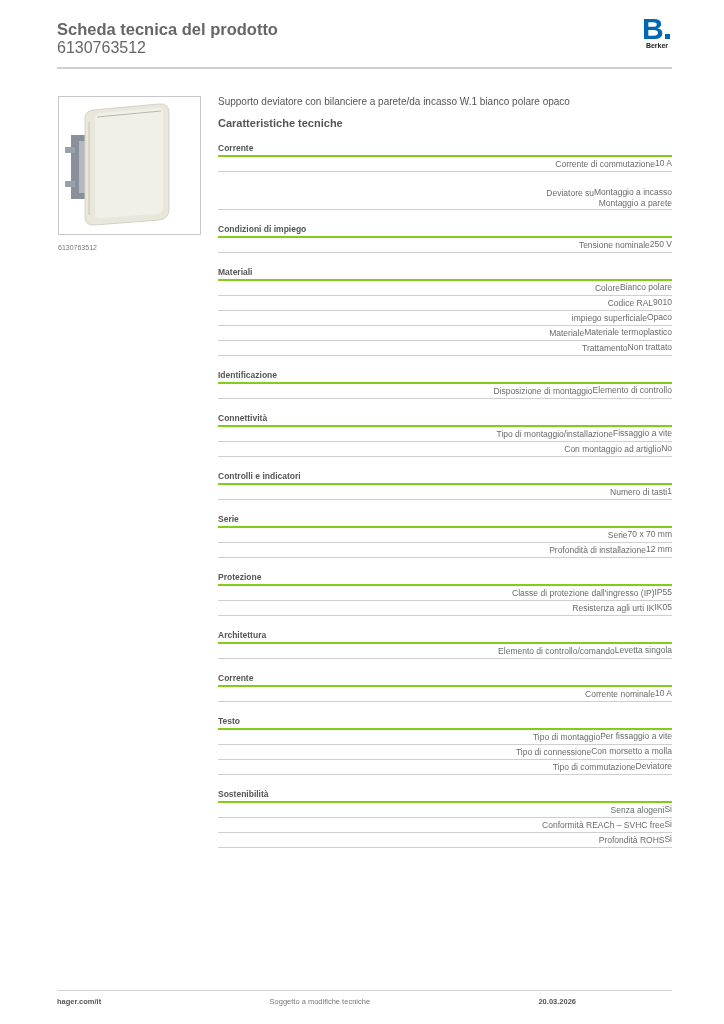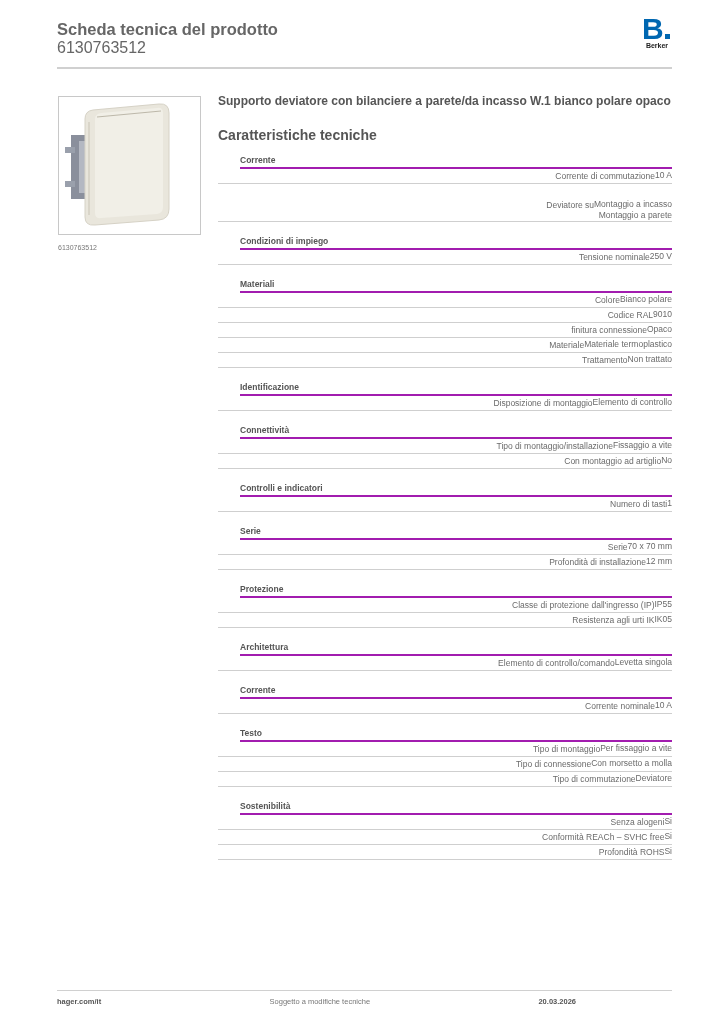--- a/index.html
+++ b/index.html
@@ -8,25 +8,25 @@
   .title { font-size:16.5px; font-weight:bold; color:#666; line-height:19px; }
   .code { font-size:16px; color:#666; line-height:18px; }
   .header-rule { position:absolute; left:57px; top:67px; width:615px; height:2px; background:#d0d0d0; }
   .logo { position:absolute; left:640px; top:16px; width:34px; text-align:center; }
   .logo-b { position:relative; font-size:30px; font-weight:bold; color:#0067b1; line-height:26px; font-family:"Liberation Sans", sans-serif; text-align:left; padding-left:2px; }
   .logo-b .dot { display:inline-block; width:5px; height:5px; background:#0067b1; margin-left:1px; }
   .logo-text { font-size:7px; font-weight:bold; color:#222; line-height:8px; }
   .img-box { position:absolute; left:58px; top:96px; width:141px; height:137px; border:1px solid #c8c8c8; background:#fff; }
   .img-caption { position:absolute; left:58px; top:244px; font-size:7px; color:#777; }
   .content { position:absolute; left:218px; top:96px; width:454px; }
-  .prod-name { font-size:12px; font-weight:bold; color:#555; line-height:11px; height:11px; }
-  .tech-title { font-size:14px; font-weight:bold; color:#555; margin-top:23px; line-height:11px; }
+  .prod-name { font-size:10px; font-weight:normal; color:#555; line-height:11px; height:11px; }
+  .tech-title { font-size:11px; font-weight:bold; color:#555; margin-top:11px; line-height:11px; }
   .section { margin-top:14px; }
   .section:first-of-type { }
-  .sec-head { font-size:8.5px; font-weight:bold; color:#555; line-height:11px; padding-bottom:1px; border-bottom:2px solid #a21caf;margin-left:22px; }
+  .sec-head { font-size:8.5px; font-weight:bold; color:#555; line-height:11px; padding-bottom:1px; border-bottom:2px solid #84cc16; }
   .row { display:flex; justify-content:flex-end; font-size:8.5px; color:#6a6a6a; line-height:13px; border-bottom:1px solid #cfcfcf; padding:0.5px 0; }
   .row .val { text-align:right; }
   .row .val div { line-height:11px; }
   .footer-rule { position:absolute; left:57px; top:990px; width:615px; height:1px; background:#d0d0d0; }
   .footer { position:absolute; left:57px; top:997px; width:519px; font-size:7.5px; display:flex; justify-content:space-between; }
   .footer .left { font-weight:bold; color:#555; }
   .footer .center { color:#777; }
   .footer .right { font-weight:bold; color:#555; }
 </style>
 </head>
@@ -100,21 +100,21 @@
             <div>Bianco polare</div>
           </span>
         </div>
         <div class="row">
           <span class="lbl">Codice RAL</span>
           <span class="val">
             <div>9010</div>
           </span>
         </div>
         <div class="row">
-          <span class="lbl">finitura connessione</span>
+          <span class="lbl">impiego superficiale</span>
           <span class="val">
             <div>Opaco</div>
           </span>
         </div>
         <div class="row">
           <span class="lbl">Materiale</span>
           <span class="val">
             <div>Materiale termoplastico</div>
           </span>
         </div>

